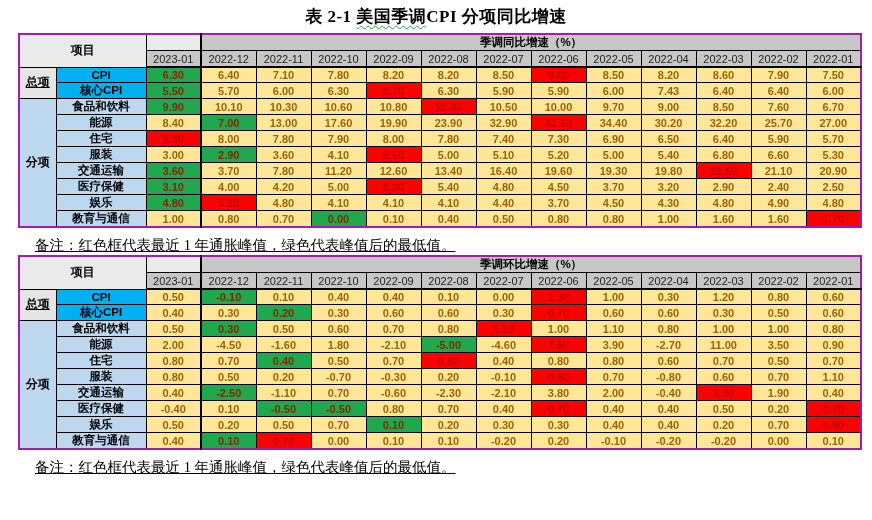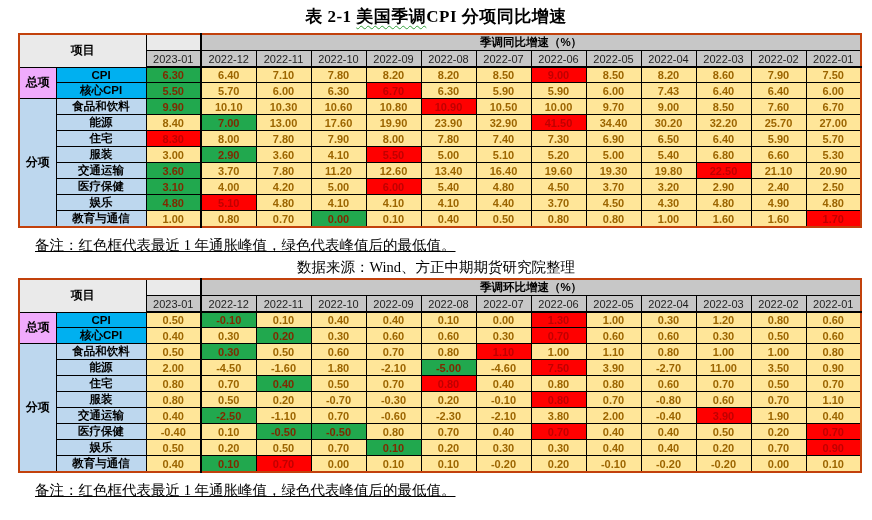--- a/index.html
+++ b/index.html
@@ -10,36 +10,36 @@
   .title{
     text-align:center;font-family:"Liberation Serif",serif;
     font-size:17px;font-weight:700;color:#000;margin:5px 0 5px 0;letter-spacing:.5px;
   }
   .wavy{
     text-decoration:underline;text-decoration-style:wavy;
     text-decoration-color:#35a23c;text-decoration-thickness:1px;text-underline-offset:3px;
   }
   table.cpi{
     border-collapse:collapse;table-layout:fixed;margin-left:18px;
-    border:2px solid #c2410c;
+    border:2px solid #a21caf;
   }
   .cpi th,.cpi td{
     border:1px solid #000;padding:0;text-align:center;vertical-align:middle;
     overflow:hidden;white-space:nowrap;
   }
   .cpi tr.hdr1 th{height:12px;}
   .cpi tr.hdr2 th{height:15px;border-bottom-width:2px;}
   .cpi td{height:14px;}
   .corner{background:#EAEAEA;font-size:12px;font-weight:700;color:#000;}
   .blank{background:#EAEAEA;border-right-width:2px !important;}
   .band{background:#C7C7C7;font-size:11.5px;font-weight:700;color:#000;}
   .date{background:#C7C7C7;font-size:11px;font-weight:500;color:#1f1f1f;}
   th.latest,td.latest{border-right-width:2px !important;}
   .grp{font-size:12px;font-weight:700;color:#000;}
-  .grp.total{background:#f0abfc;}
+  .grp.total{background:#e5e5e5;text-decoration:underline;}
   .grp.sub{background:#BDD7EE;}
   .item{background:#BDD7EE;font-size:11.5px;font-weight:700;color:#000;}
   .item.total-item{background:#00B0F0;}
   .val{background:#FFE699;color:#9C6500;font-size:11px;font-weight:600;}
   .val.g{background:#21A84E;color:#7F2A00;}
   .val.r{background:#FF0000;color:#C00000;}
   .note{
     font-family:"Liberation Serif",serif;font-size:14.5px;color:#000;
     margin:8px 0 0 35px;
     text-decoration:underline;
@@ -251,21 +251,20 @@
           <td class="val">0.80</td>
           <td class="val">0.80</td>
           <td class="val">1.00</td>
           <td class="val">1.60</td>
           <td class="val">1.60</td>
           <td class="val r">1.70</td>
         </tr>
       </tbody>
     </table>
   <div class="note">备注：红色框代表最近 1 年通胀峰值，绿色代表峰值后的最低值。</div>
-  <div class="source">数据来源：Wind、方正中期期货研究院整理</div>
 </div>
 
 <div>
   <table class="cpi" id="t-mom">
       <colgroup>
         <col style="width:37px">
         <col style="width:90px">
         <col style="width:55px">
         <col style="width:55px">
         <col style="width:55px">

